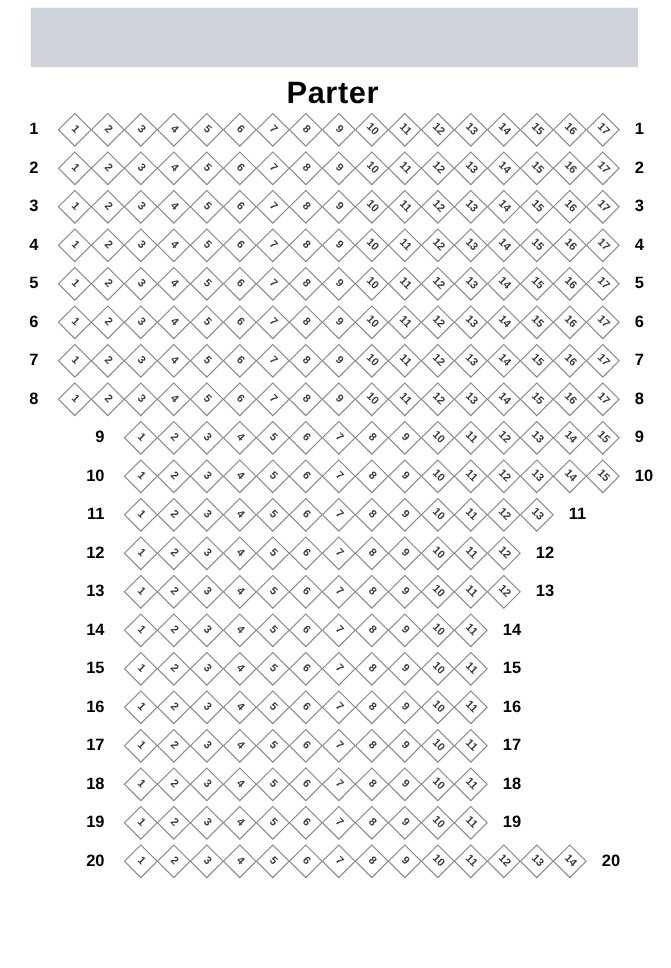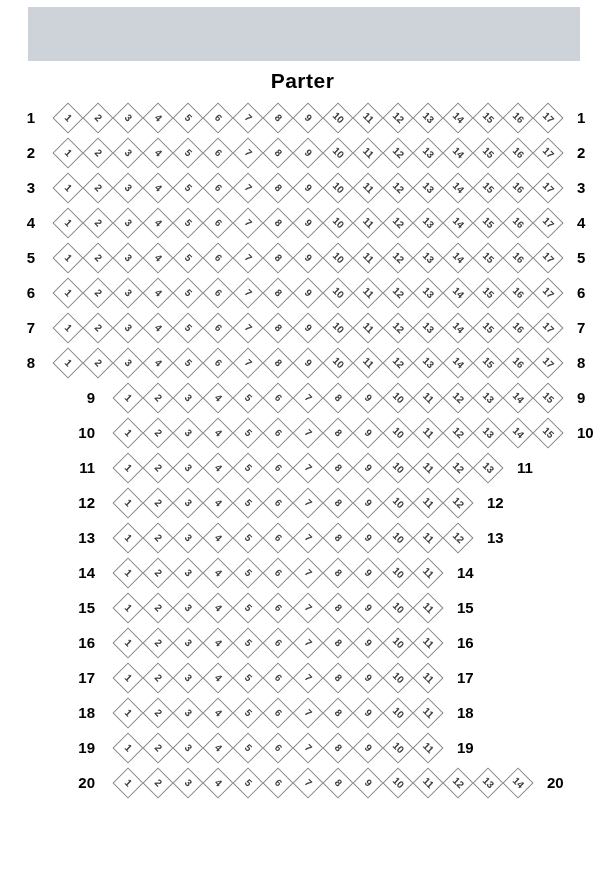--- a/index.html
+++ b/index.html
@@ -21,21 +21,21 @@
     top: 7px;
     width: 552px;
     height: 54px;
   }
   .map-title {
     position: absolute;
     left: 0;
     top: 69px;
     width: 605px;
     text-align: center;
-    font-size: 21px;
+    font-size: 28px;
     font-weight: bold;
     color: #000000;
     letter-spacing: 0.5px;
   }
   .row-label {
     position: absolute;
     font-size: 15px;
     font-weight: bold;
     color: #000000;
     line-height: 18px;

